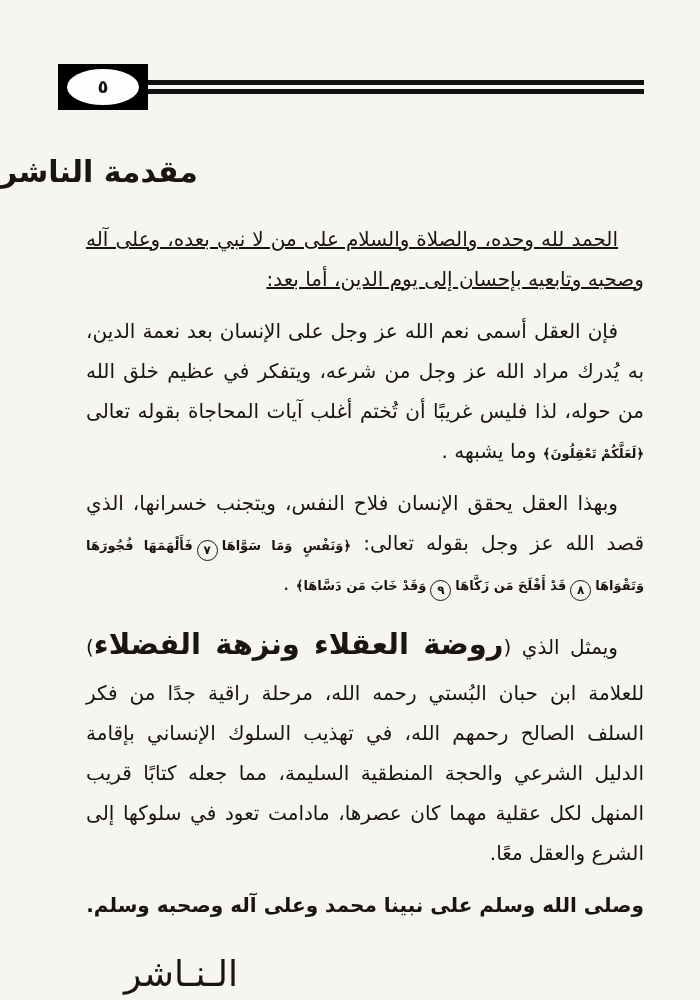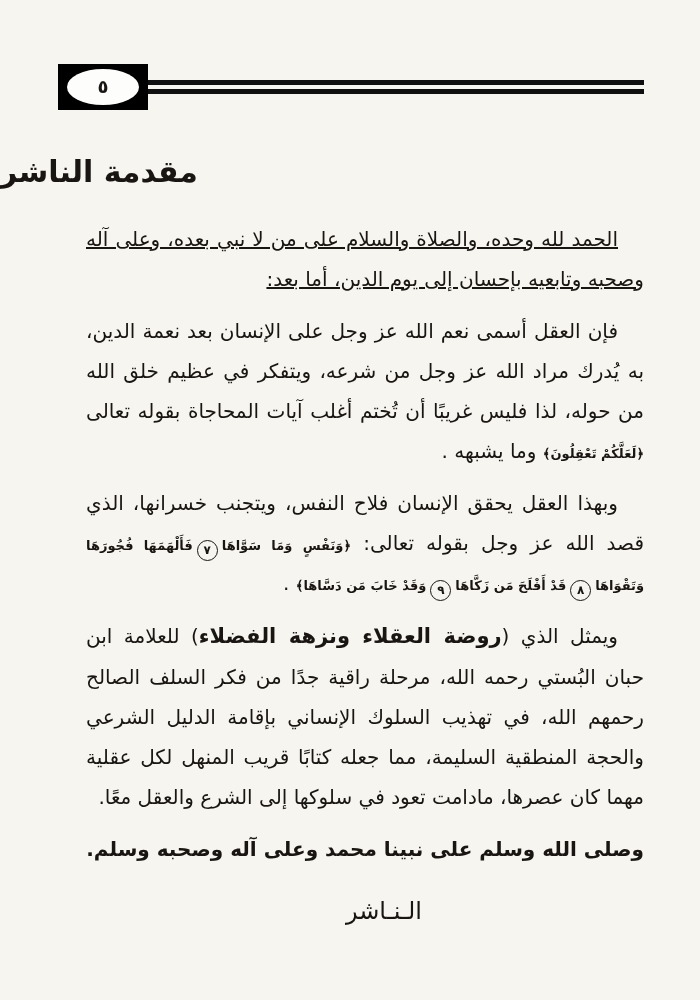--- a/index.html
+++ b/index.html
@@ -75,35 +75,35 @@
     border:1.5px solid #181512;
     border-radius:50%;
     align-items:center; justify-content:center;
     font-size:12px; font-weight:bold;
     margin:0 4px;
     vertical-align:-4px;
     text-indent:0;
   }
   .book-title-inline {
     font-weight:bold;
-    font-size:21px;
+    font-size:29px;
   }
   .closing {
     text-align:center;
     text-indent:0 !important;
     font-weight:bold;
     font-size:19px;
     margin-top:14px;
     line-height:1.8 !important;
   }
   .signature {
     margin-top:30px;
     padding-left:38px;
-    text-align:center;
-    font-size:24px;
+    text-align:left;
+    font-size:36px;
   }
 </style>
 </head>
 <body>
 
 <div class="page">
 
   <div class="header">
     <div class="rule rule-short"></div>
     <div class="rule rule-long"></div>

